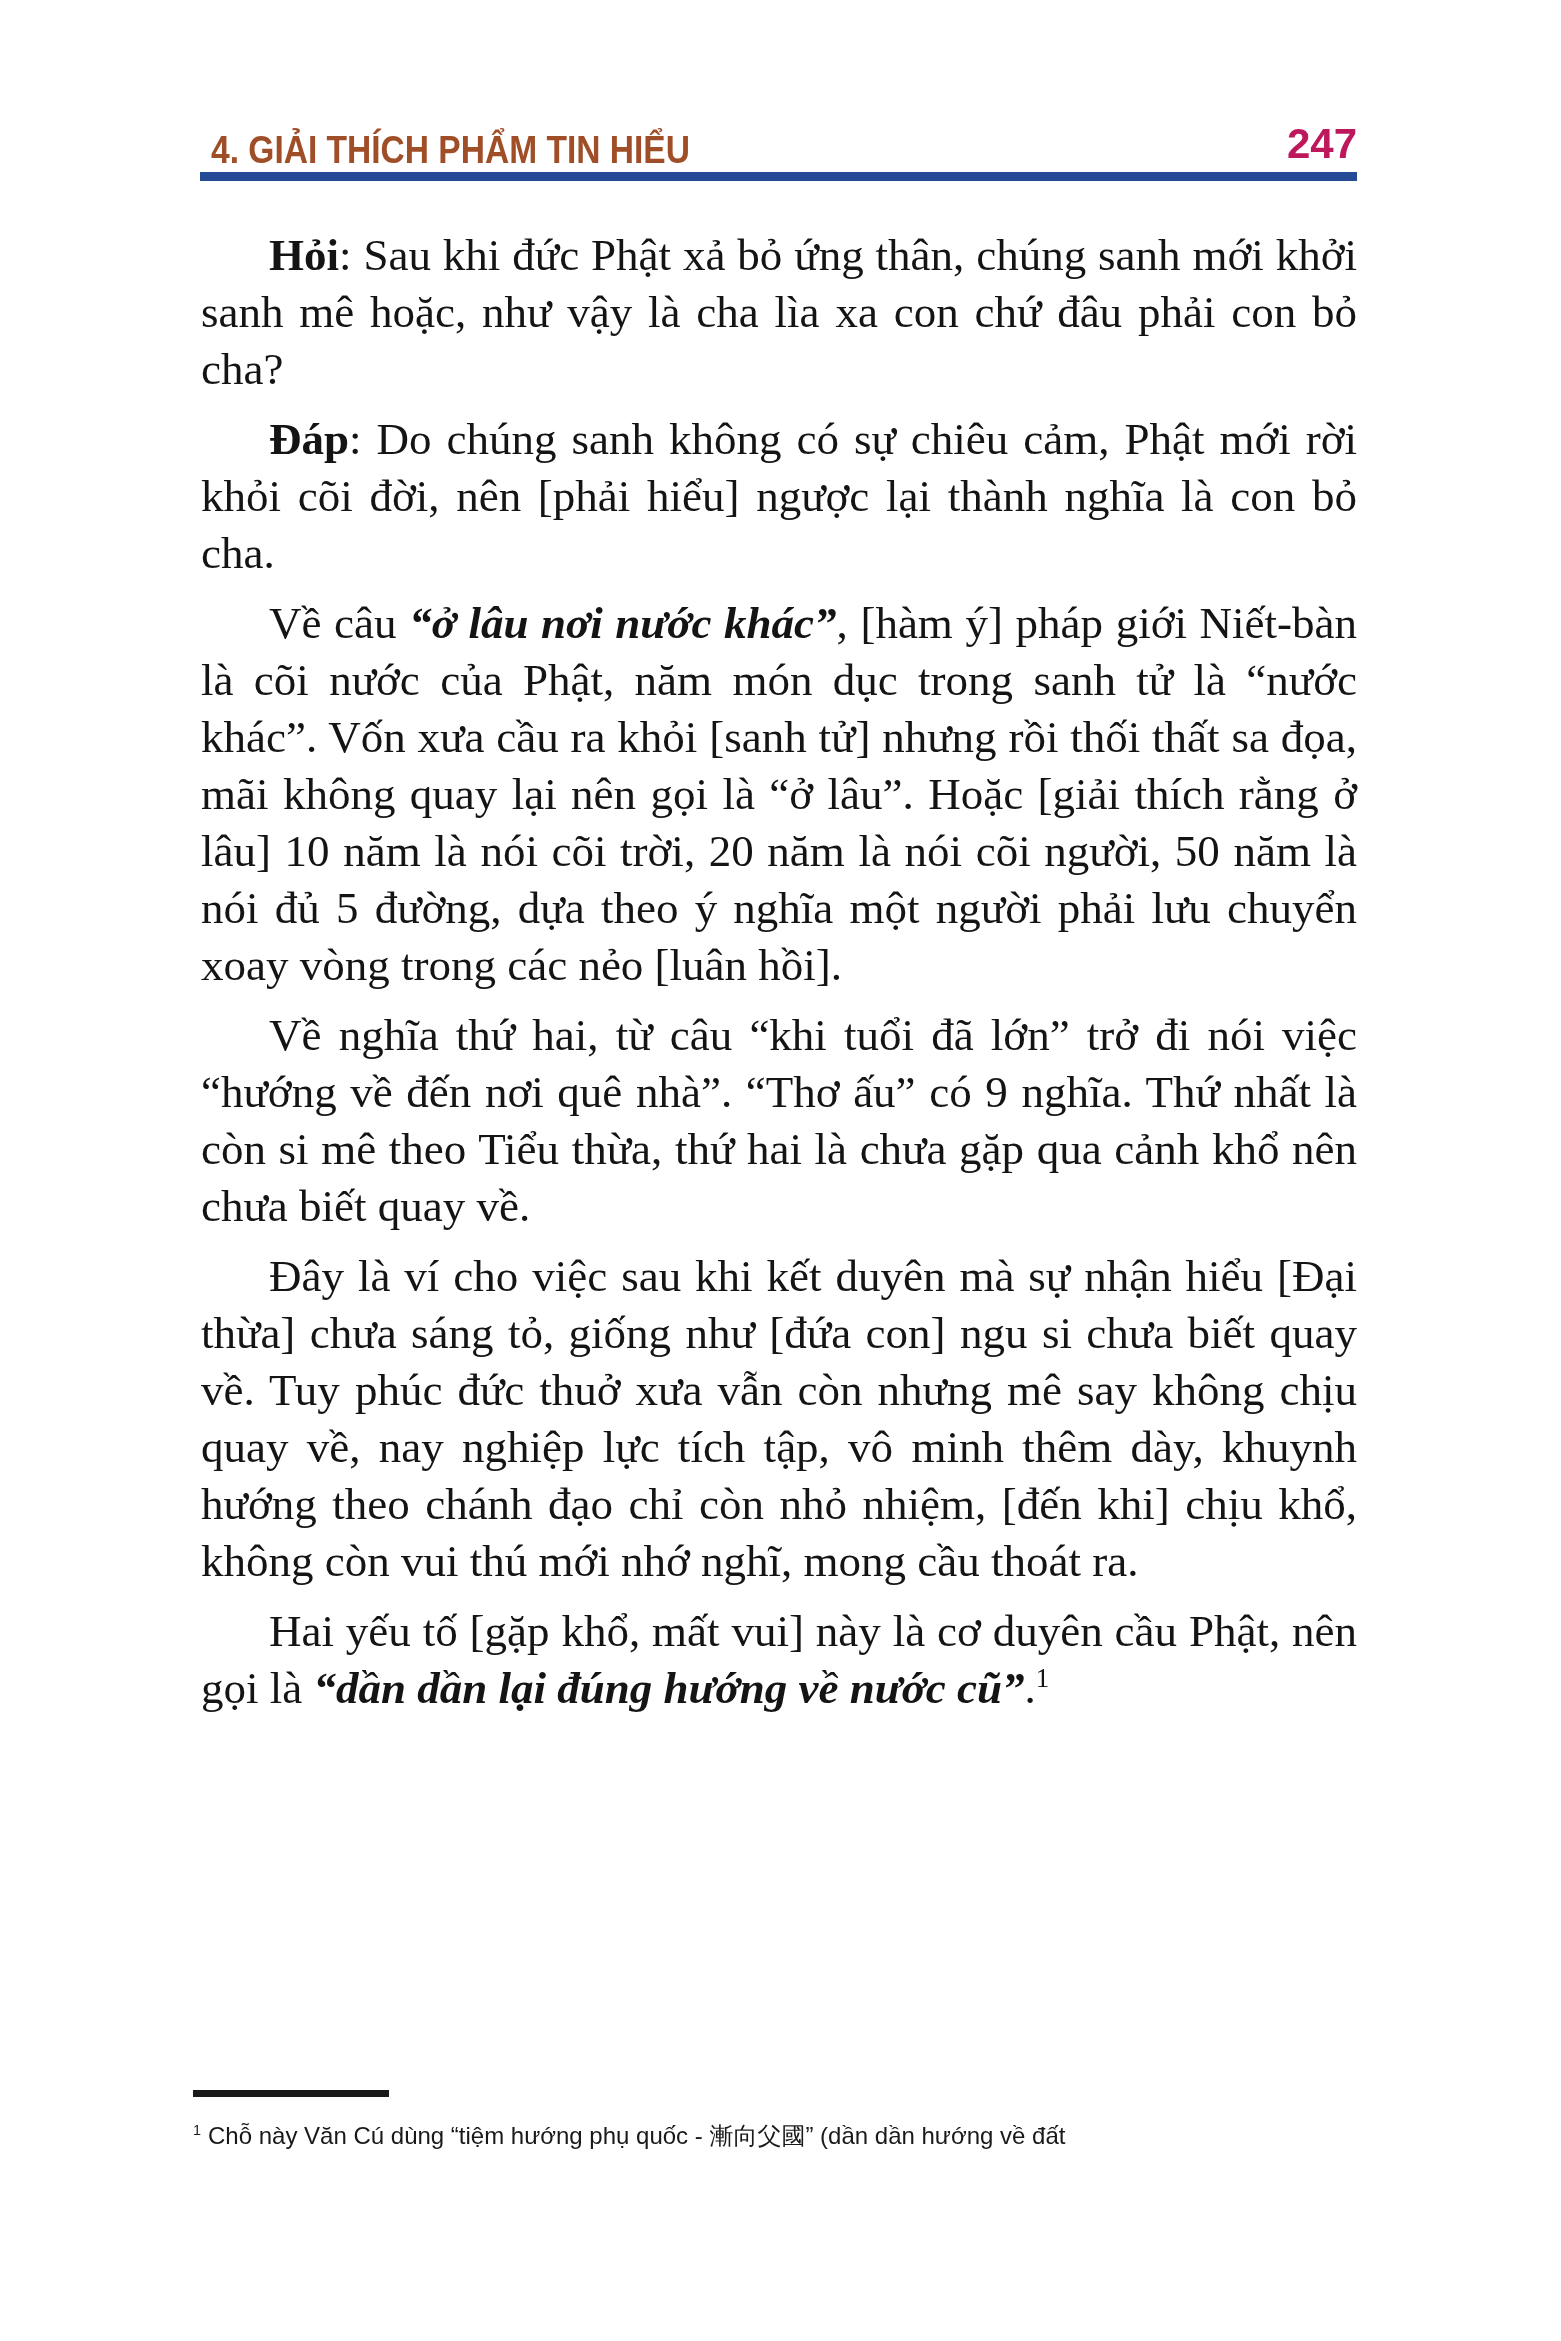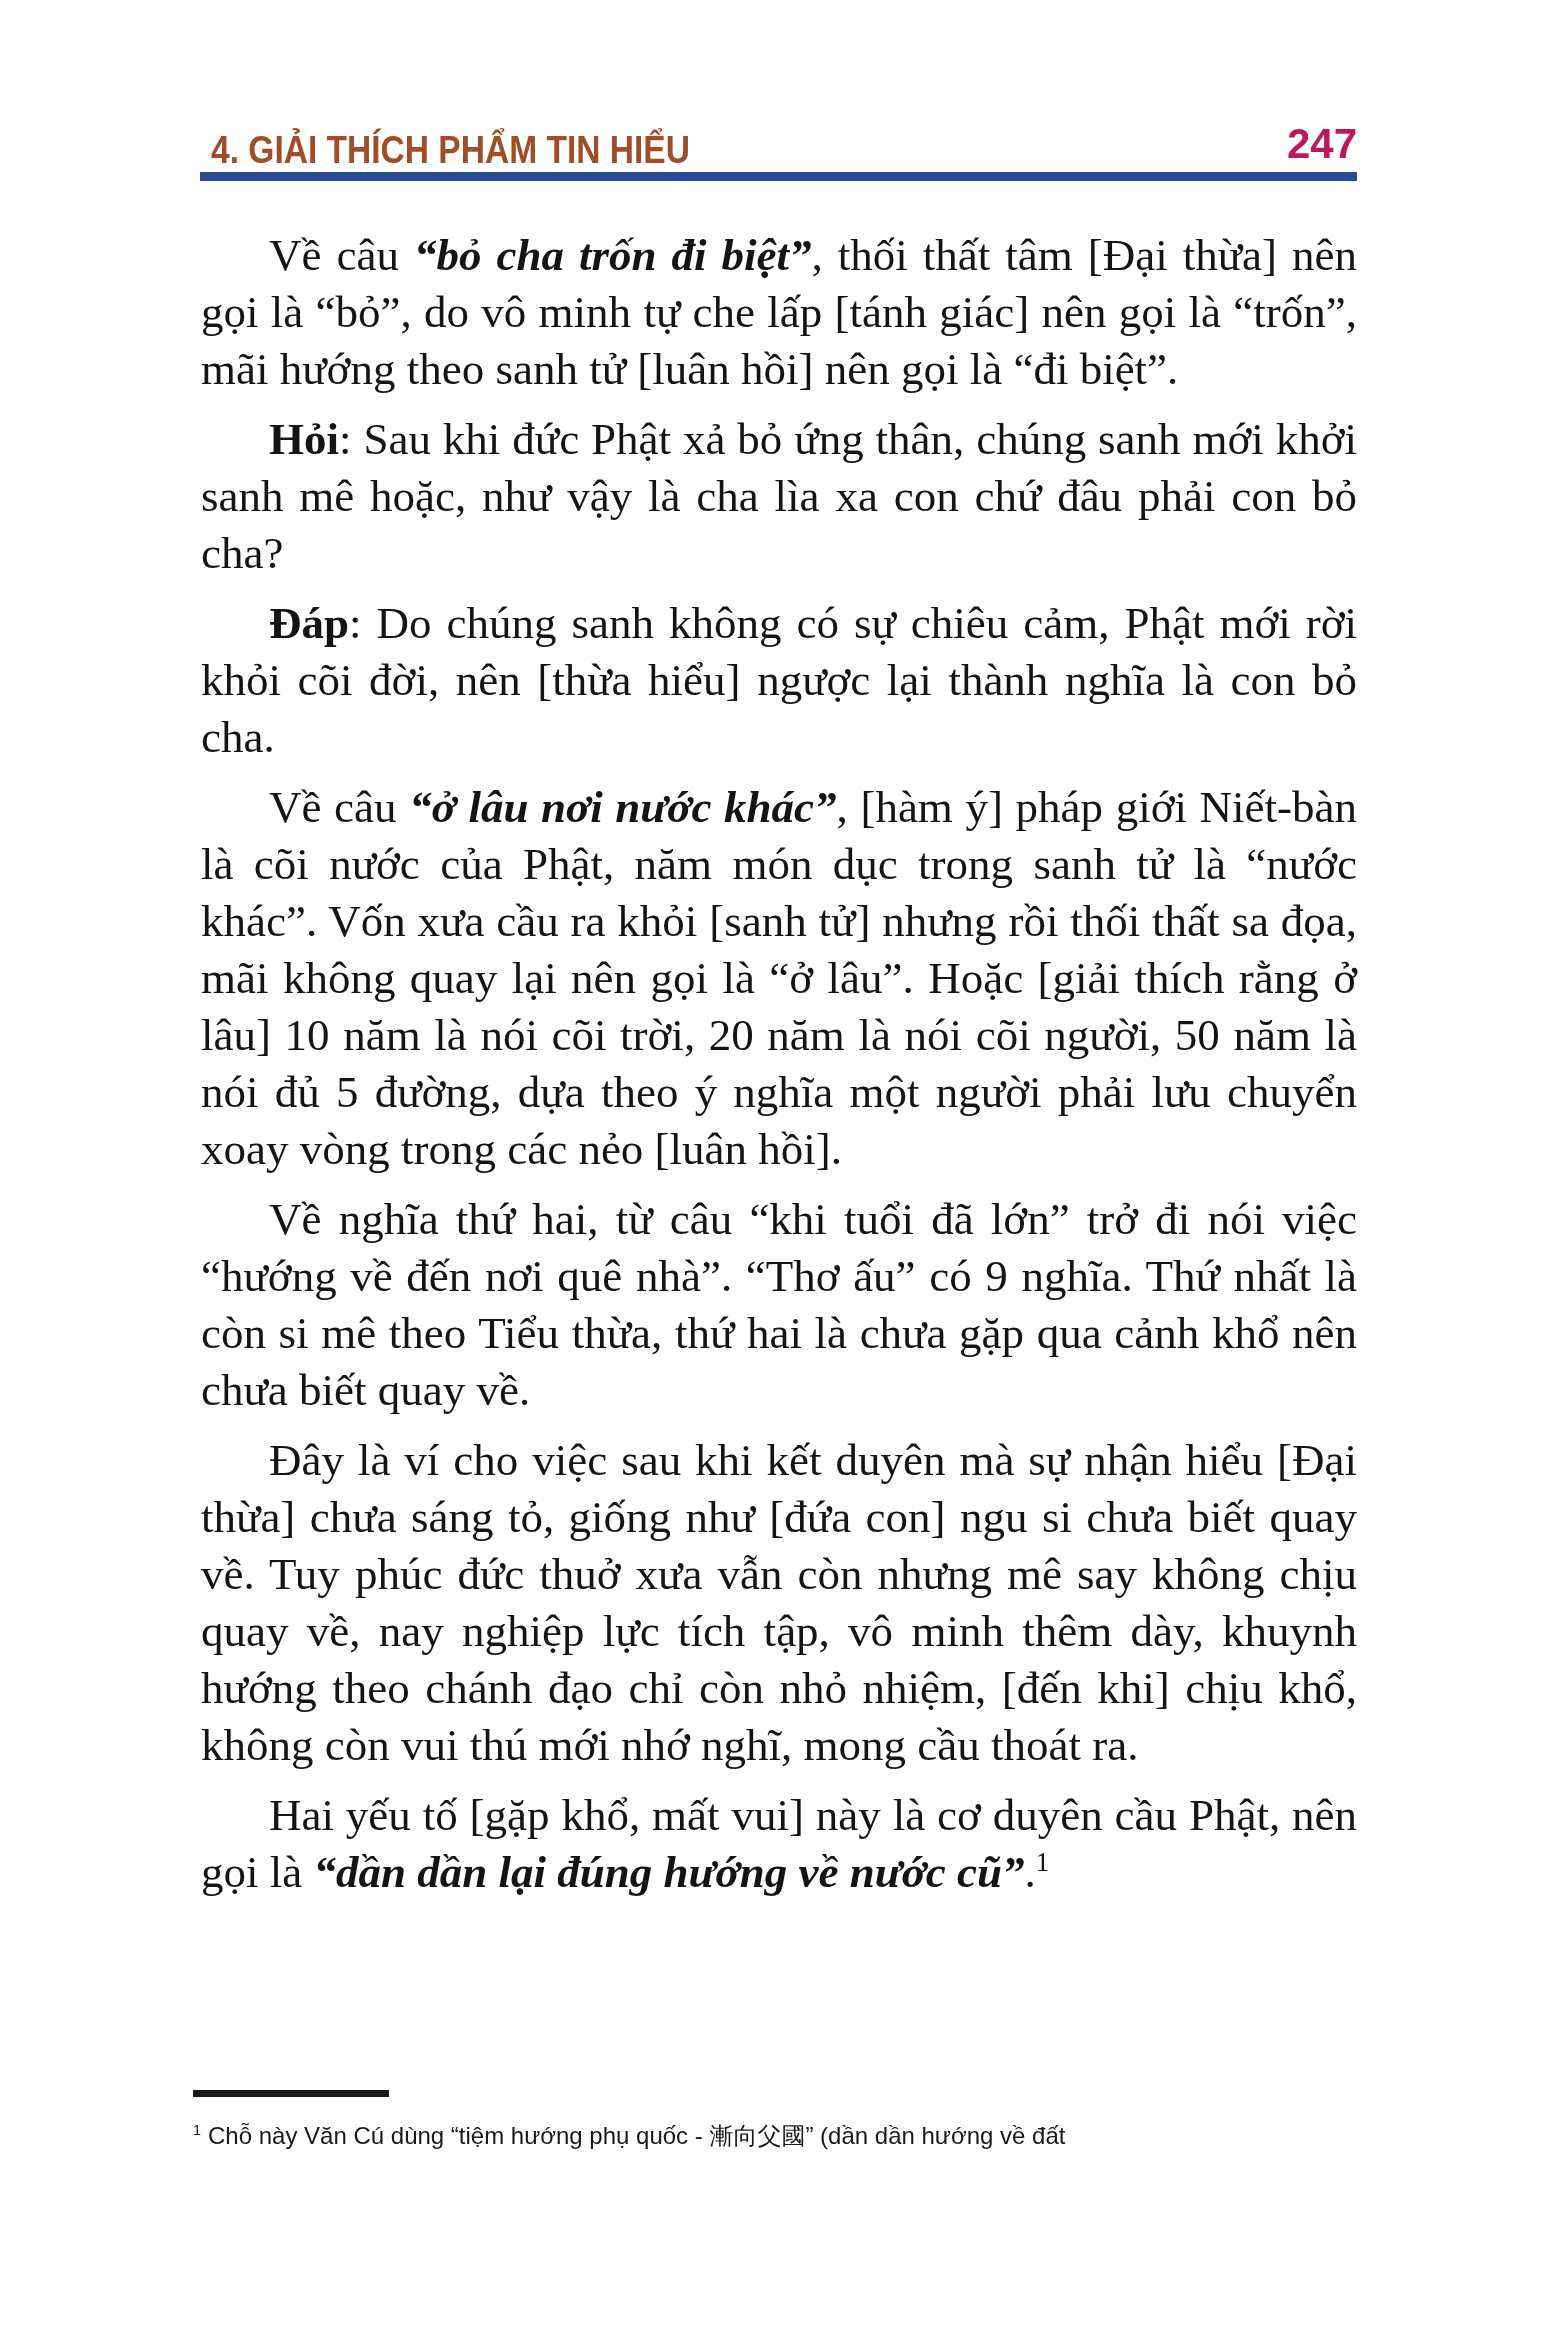--- a/index.html
+++ b/index.html
@@ -94,23 +94,22 @@
 
 <div class="page">
 
   <div class="chapter-title">4. GIẢI THÍCH PHẨM TIN HIỂU</div>
 
   <div class="page-number">247</div>
 
   <div class="header-rule"></div>
 
   <div class="body-content" id="body-content">
-      <p class="para"><span class="run-n">Về câu </span><span class="run-bi">“bỏ cha trốn đi biệt”</span><span class="run-n">, thối thất tâm [Đại thừa] nên gọi là “bỏ”, do vô minh tự che lấp [tánh giác] nên gọi là “trốn”, mãi hướng theo sanh tử [luân hồi] nên gọi là “đi biệt”.</span></p>
       <p class="para"><span class="run-b">Hỏi</span><span class="run-n">: Sau khi đức Phật xả bỏ ứng thân, chúng sanh mới khởi sanh mê hoặc, như vậy là cha lìa xa con chứ đâu phải con bỏ cha?</span></p>
-      <p class="para"><span class="run-b">Đáp</span><span class="run-n">: Do chúng sanh không có sự chiêu cảm, Phật mới rời khỏi cõi đời, nên [thừa hiểu] ngược lại thành nghĩa là con bỏ cha.</span></p>
+      <p class="para"><span class="run-b">Đáp</span><span class="run-n">: Do chúng sanh không có sự chiêu cảm, Phật mới rời khỏi cõi đời, nên [phải hiểu] ngược lại thành nghĩa là con bỏ cha.</span></p>
       <p class="para"><span class="run-n">Về câu </span><span class="run-bi">“ở lâu nơi nước khác”</span><span class="run-n">, [hàm ý] pháp giới Niết-bàn là cõi nước của Phật, năm món dục trong sanh tử là “nước khác”. Vốn xưa cầu ra khỏi [sanh tử] nhưng rồi thối thất sa đọa, mãi không quay lại nên gọi là “ở lâu”. Hoặc [giải thích rằng ở lâu] 10 năm là nói cõi trời, 20 năm là nói cõi người, 50 năm là nói đủ 5 đường, dựa theo ý nghĩa một người phải lưu chuyển xoay vòng trong các nẻo [luân hồi].</span></p>
       <p class="para"><span class="run-n">Về nghĩa thứ hai, từ câu “khi tuổi đã lớn” trở đi nói việc “hướng về đến nơi quê nhà”. “Thơ ấu” có 9 nghĩa. Thứ nhất là còn si mê theo Tiểu thừa, thứ hai là chưa gặp qua cảnh khổ nên chưa biết quay về.</span></p>
       <p class="para"><span class="run-n">Đây là ví cho việc sau khi kết duyên mà sự nhận hiểu [Đại thừa] chưa sáng tỏ, giống như [đứa con] ngu si chưa biết quay về. Tuy phúc đức thuở xưa vẫn còn nhưng mê say không chịu quay về, nay nghiệp lực tích tập, vô minh thêm dày, khuynh hướng theo chánh đạo chỉ còn nhỏ nhiệm, [đến khi] chịu khổ, không còn vui thú mới nhớ nghĩ, mong cầu thoát ra.</span></p>
       <p class="para"><span class="run-n">Hai yếu tố [gặp khổ, mất vui] này là cơ duyên cầu Phật, nên gọi là </span><span class="run-bi">“dần dần lại đúng hướng về nước cũ”</span><span class="run-n">.</span><span class="run-sup">1</span></p>
     </div>
 
   <div class="footnote-separator"></div>
 
   <div class="footnote">
     <span class="fn-marker">1</span><span>Chỗ này Văn Cú dùng “tiệm hướng phụ quốc - 漸向父國” (dần dần hướng về đất</span>

